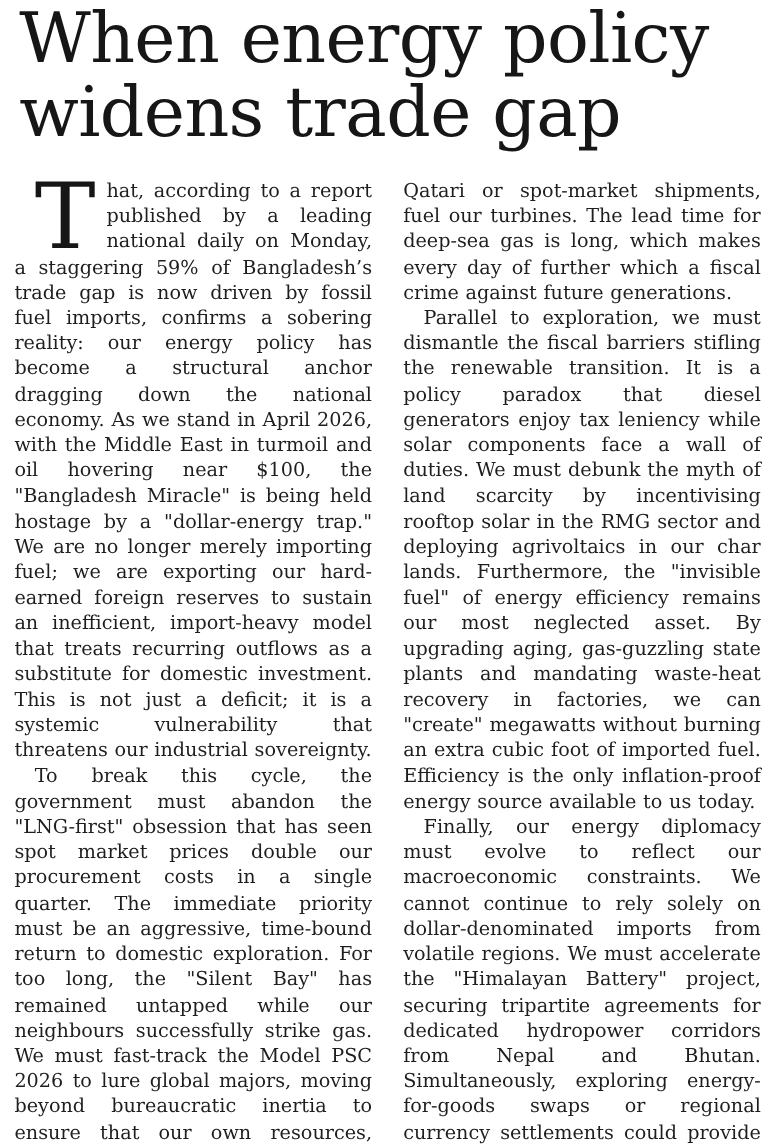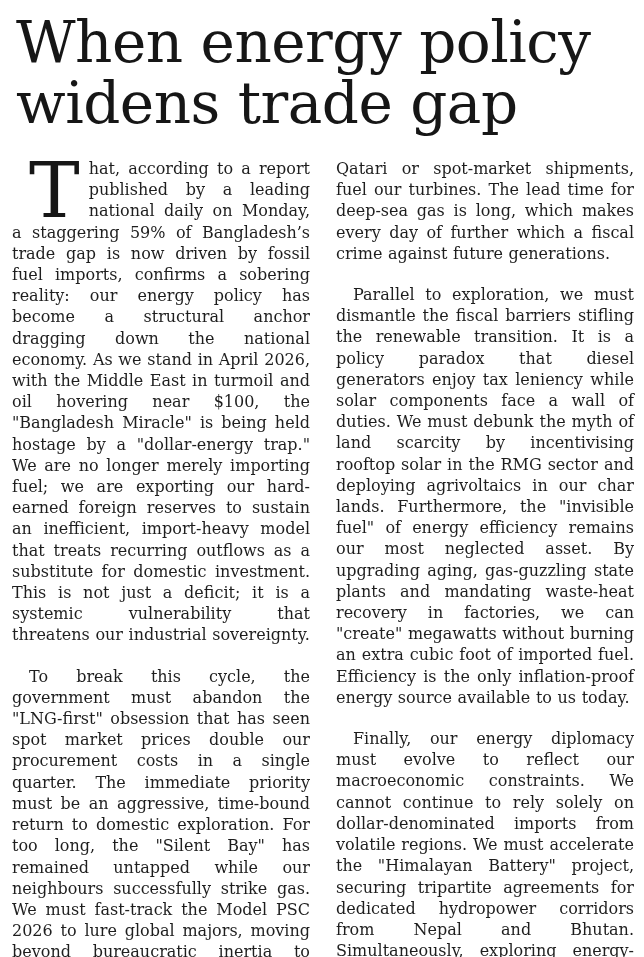--- a/index.html
+++ b/index.html
@@ -7,21 +7,21 @@
     margin: 0;
     padding: 0;
     background: #ffffff;
   }
   .page {
     position: relative;
     width: 644px;
     height: 957px;
     background: #ffffff;
     overflow: hidden;
-    padding: 10px 12px 0 10px;
+    padding: 0 12px 0 10px;
   }
   .headline {
     font-family: "DejaVu Serif", "Liberation Serif", serif;
     font-size: 58px;
     line-height: 61px;
     font-weight: 500;
     color: #161616;
     letter-spacing: -0.5px;
     margin: 2px 0 0 6px;
     max-width: 622px;
@@ -40,21 +40,21 @@
     font-family: "DejaVu Serif", "Liberation Serif", serif;
     font-size: 16px;
     line-height: 21.2px;
     text-align: justify;
     color: #1e1e1e;
     margin: 0;
     word-spacing: 0.5px;
     hyphens: auto;
     -webkit-hyphens: auto;
   }
-  .para.indent { text-indent: 17px; margin-top: 20px; }
+  .para.indent { text-indent: 17px; }
   .dropcap {
     float: left;
     font-family: "DejaVu Serif", "Liberation Serif", serif;
     font-size: 76px;
     line-height: 58px;
     padding: 4px 9px 0 0;
     margin-left: 17px;
     color: #161616;
     font-weight: 500;
   }

